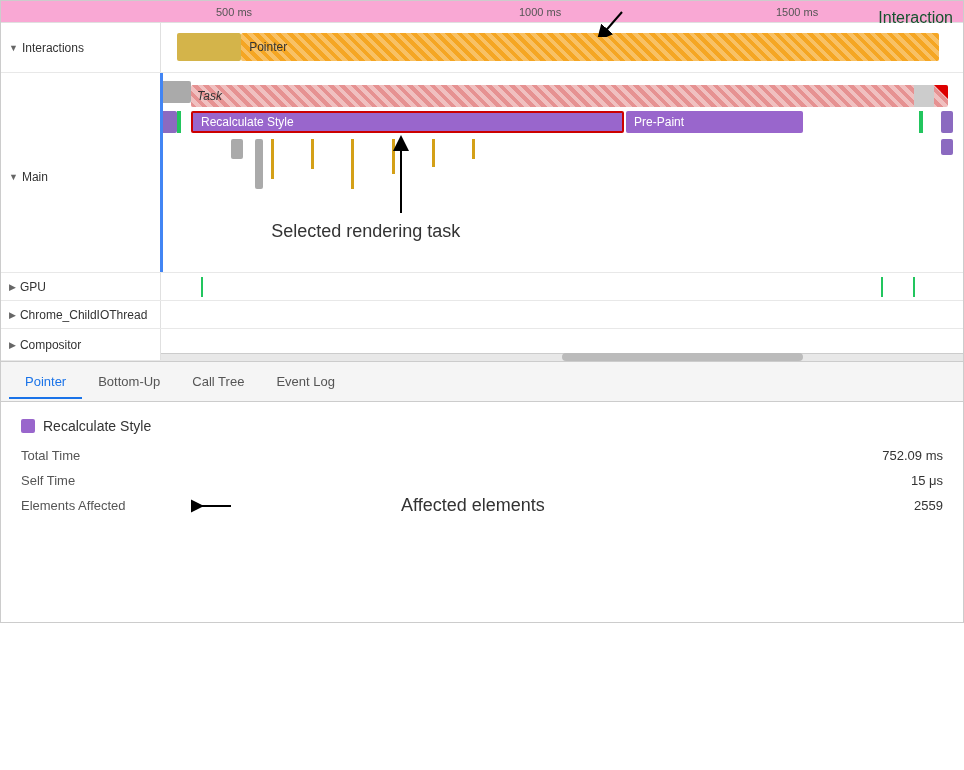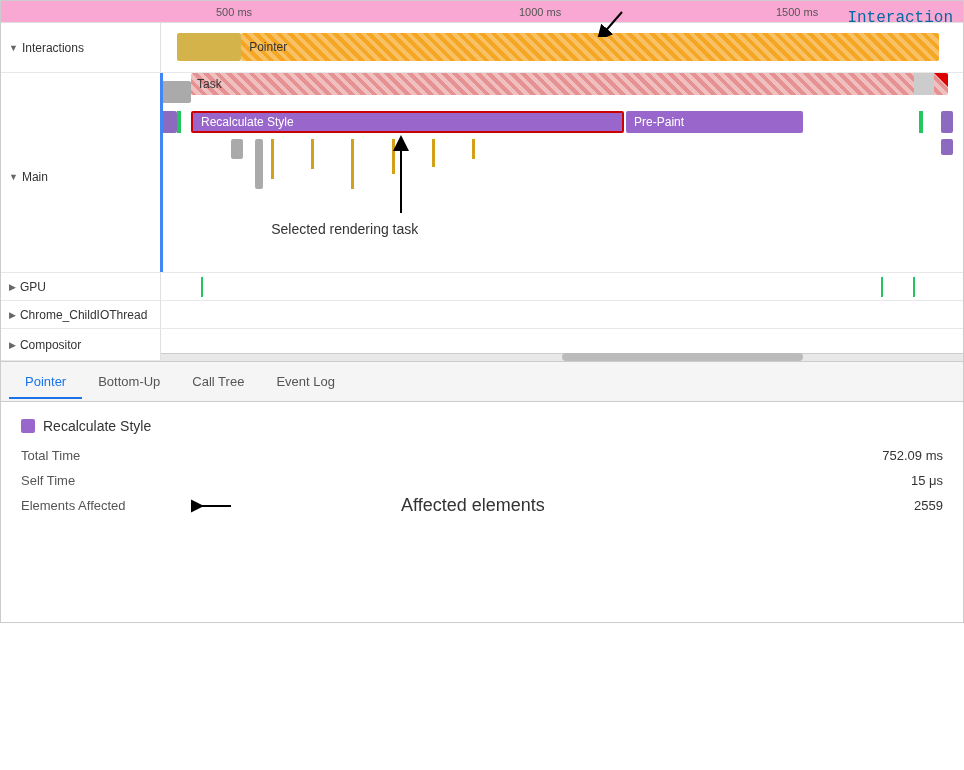--- a/index.html
+++ b/index.html
@@ -192,36 +192,36 @@
 
         <svg style="position:absolute; left:50%; top:-16px; width:80px; height:30px;" viewBox="0 0 80 30">
           <line x1="60" y1="5" x2="40" y2="28" stroke="black" stroke-width="2" marker-end="url(#arr1)"></line>
           <defs>
             <marker id="arr1" markerWidth="8" markerHeight="8" refX="4" refY="4" orient="auto">
               <path d="M0,0 L8,4 L0,8 Z" fill="black"></path>
             </marker>
           </defs>
         </svg>
 
-        <span style="position:absolute; right:10px; top:-14px; font-size:16px; font-weight:500; color:#0369a1; white-space:nowrap;font-family:Liberation Mono, monospace;">Interaction</span>
+        <span style="position:absolute; right:10px; top:-14px; font-size:16px; font-weight:500; color:#14532d; white-space:nowrap;">Interaction</span>
       </div>
     </div>
 
     <div class="track-row main-row" style="height:200px; position:relative;">
 
       <div class="blue-left-border"></div>
       <div class="track-label" style="align-self:flex-start; padding-top:8px;">
         <span class="triangle">▼</span>
         <span>Main</span>
       </div>
       <div class="track-content" style="position:relative; height:200px;">
 
         <div style="position:absolute; left:0; top:8px; width:30px; height:22px; background:#aaa; border-radius:2px;"></div>
 
-        <div style="position:absolute; left:30px; top:0; right:15px; height:22px; overflow:hidden; border-radius:2px;">
+        <div style="position:absolute; left:30px; top:12px; right:15px; height:22px; overflow:hidden; border-radius:2px;font-style:italic;">
           <div style="position:absolute;inset:0; background:#f0c0c0;"></div>
           <div style="position:absolute;inset:0; background: repeating-linear-gradient(45deg, rgba(220,100,100,0.5) 0px, rgba(220,100,100,0.5) 4px, transparent 4px, transparent 8px);"></div>
           <span style="position:absolute; left:6px; top:50%; transform:translateY(-50%); font-size:12px; color:#333;">Task</span>
 
           <div style="position:absolute; right:0; top:0; width:0; height:0; border-style:solid; border-width:0 14px 14px 0; border-color:transparent #d00 transparent transparent;"></div>
 
           <div style="position:absolute; right:14px; top:0; width:20px; height:22px; background:#ccc;"></div>
         </div>
 
         <div style="position:absolute; left:0; top:38px; width:16px; height:22px; background:#8b6ac0; border-radius:2px;"></div>
@@ -254,21 +254,21 @@
 
         <svg style="position:absolute; left:calc(30px + 20%); top:60px; width:120px; height:90px; pointer-events:none; z-index:10;" viewBox="0 0 120 90">
           <line x1="50" y1="80" x2="50" y2="10" stroke="black" stroke-width="2" marker-end="url(#arr2)"></line>
           <defs>
             <marker id="arr2" markerWidth="8" markerHeight="8" refX="4" refY="4" orient="auto">
               <path d="M0,0 L8,4 L0,8 Z" fill="black"></path>
             </marker>
           </defs>
         </svg>
 
-        <span style="position:absolute; left:calc(30px + 10%); top:148px; font-size:14px; font-weight:500; color:#333; white-space:nowrap; z-index:10;">Selected rendering task</span>
+        <span style="position:absolute; left:calc(30px + 10%); top:148px; font-size:18px; font-weight:500; color:#333; white-space:nowrap; z-index:10;">Selected rendering task</span>
       </div>
     </div>
 
     <div class="track-row simple-row" style="height:28px;">
       <div class="track-label">
         <span class="triangle">▶</span>
         <span>GPU</span>
       </div>
       <div class="track-content" style="position:relative; height:28px;">
 

